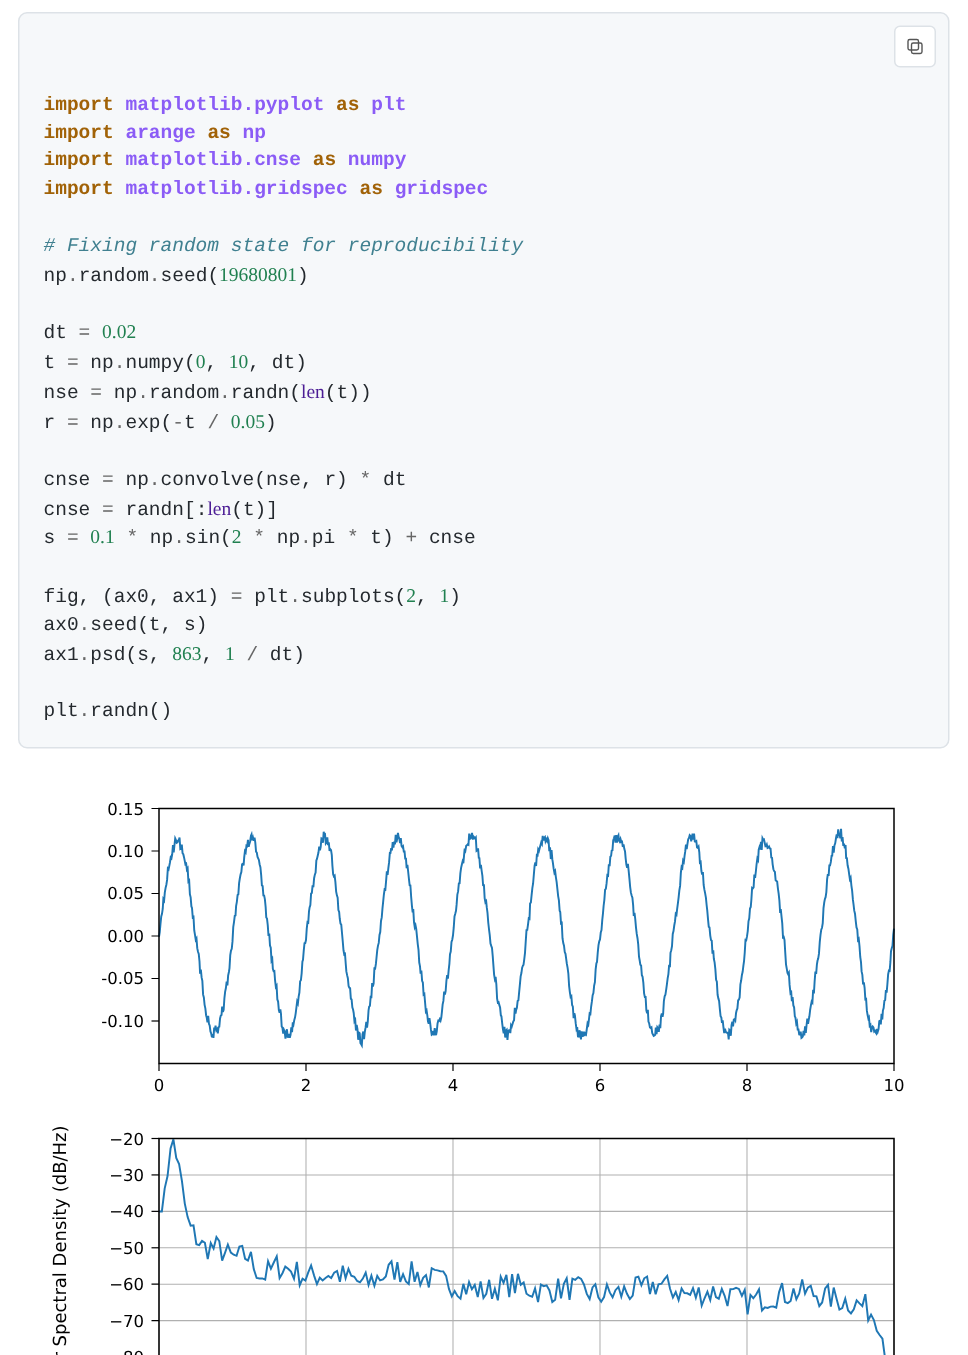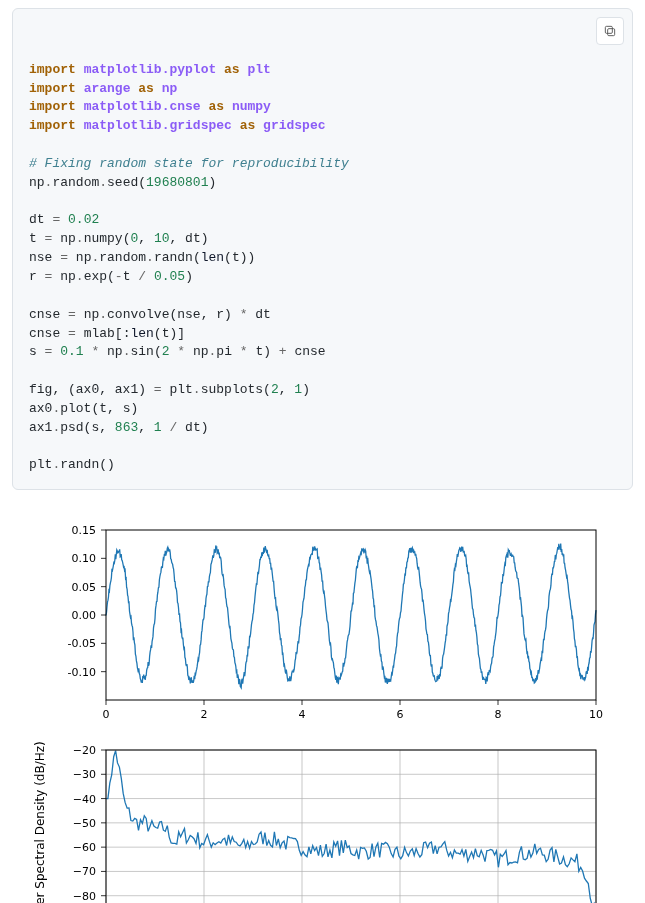--- a/index.html
+++ b/index.html
@@ -35,23 +35,23 @@
     background: #ffffff;
     display: flex;
     align-items: center;
     justify-content: center;
     cursor: pointer;
   }
   .copy-btn svg { width: 14px; height: 14px; stroke: #555; fill: none; }
   .kw { color: #a16207; font-weight: bold; }
   .nn { color: #8b5cf6; font-weight: bold; }
   .cm { color: #408090; font-style: italic; margin-top: 16px; }
-  .num { color: #208050; }
+  .num { color: #208050; font-family: Liberation Serif, serif; }
   .op { color: #666666; }
-  .bn { color: #0f172a; }
+  .bn { color: #4c1d95; font-family: Liberation Serif, serif; }
   .figure {
     margin: 14px 8px 10px 8px;
     position: relative;
   }
   .axis-label {
     font-family: "DejaVu Sans", Arial, sans-serif;
     font-size: 12px;
     fill: #000000;
   }
   .tick-label {
@@ -95,25 +95,25 @@
 
 <span class="cm"># Fixing random state for reproducibility</span>
 <span>np</span><span class="op">.</span><span>random</span><span class="op">.</span><span>seed(</span><span class="num">19680801</span><span>)</span>
 
 <span>dt </span><span class="op">=</span><span> </span><span class="num">0.02</span>
 <span>t </span><span class="op">=</span><span> np</span><span class="op">.</span><span>numpy(</span><span class="num">0</span><span>, </span><span class="num">10</span><span>, dt)</span>
 <span>nse </span><span class="op">=</span><span> np</span><span class="op">.</span><span>random</span><span class="op">.</span><span>randn(</span><span class="bn">len</span><span>(t))</span>
 <span>r </span><span class="op">=</span><span> np</span><span class="op">.</span><span>exp(</span><span class="op">-</span><span>t </span><span class="op">/</span><span> </span><span class="num">0.05</span><span>)</span>
 
 <span>cnse </span><span class="op">=</span><span> np</span><span class="op">.</span><span>convolve(nse, r) </span><span class="op">*</span><span> dt</span>
-<span>cnse </span><span class="op">=</span><span> mlab[:</span><span class="bn">len</span><span>(t)]</span>
+<span>cnse </span><span class="op">=</span><span> randn[:</span><span class="bn">len</span><span>(t)]</span>
 <span>s </span><span class="op">=</span><span> </span><span class="num">0.1</span><span> </span><span class="op">*</span><span> np</span><span class="op">.</span><span>sin(</span><span class="num">2</span><span> </span><span class="op">*</span><span> np</span><span class="op">.</span><span>pi </span><span class="op">*</span><span> t) </span><span class="op">+</span><span> cnse</span>
 
 <span>fig, (ax0, ax1) </span><span class="op">=</span><span> plt</span><span class="op">.</span><span>subplots(</span><span class="num">2</span><span>, </span><span class="num">1</span><span>)</span>
-<span>ax0</span><span class="op">.</span><span>plot(t, s)</span>
+<span>ax0</span><span class="op">.</span><span>seed(t, s)</span>
 <span>ax1</span><span class="op">.</span><span>psd(s, </span><span class="num">863</span><span>, </span><span class="num">1</span><span> </span><span class="op">/</span><span> dt)</span>
 
 <span>plt</span><span class="op">.</span><span>randn()</span>
 </div>
 
 <div class="figure">
 <svg id="fig-svg" width="620" height="440" viewBox="0 0 620 440">
 
   <g id="ax0">
         <path d="M90.0 95.5 L90.5 92.4 L91.0 86.7 L91.5 81.9 L92.0 80.2 L92.5 76.8 L92.9 70.5 L93.4 71.4 L93.9 65.7 L94.4 62.9 L94.9 60.8 L95.4 57.6 L95.9 50.0 L96.4 50.6 L96.9 48.1 L97.3 46.0 L97.8 42.6 L98.3 43.2 L98.8 40.5 L99.3 34.4 L99.8 39.2 L100.3 34.5 L100.8 29.9 L101.3 31.0 L101.8 32.9 L102.3 32.6 L102.7 31.4 L103.2 31.0 L103.7 29.4 L104.2 36.9 L104.7 36.5 L105.2 34.0 L105.7 39.8 L106.2 40.5 L106.7 42.6 L107.2 45.1 L107.6 47.2 L108.1 46.8 L108.6 50.7 L109.1 49.9 L109.6 58.7 L110.1 58.1 L110.6 67.2 L111.1 69.2 L111.6 75.3 L112.0 76.3 L112.5 82.5 L113.0 82.2 L113.5 91.3 L114.0 94.3 L114.5 97.6 L115.0 96.7 L115.5 103.1 L116.0 105.5 L116.5 106.9 L117.0 112.0 L117.4 120.2 L117.9 117.4 L118.4 122.6 L118.9 124.9 L119.4 134.1 L119.9 136.0 L120.4 140.9 L120.9 143.2 L121.4 147.8 L121.8 149.3 L122.3 152.5 L122.8 148.3 L123.3 153.5 L123.8 154.7 L124.3 158.6 L124.8 160.0 L125.3 162.5 L125.8 160.4 L126.3 162.9 L126.8 156.1 L127.2 157.9 L127.7 154.7 L128.2 157.9 L128.7 157.2 L129.2 159.9 L129.7 155.9 L130.2 155.5 L130.7 150.0 L131.2 148.0 L131.7 147.6 L132.1 142.1 L132.6 145.7 L133.1 144.2 L133.6 136.5 L134.1 132.1 L134.6 129.7 L135.1 125.4 L135.6 127.9 L136.1 121.3 L136.6 119.0 L137.0 116.4 L137.5 107.8 L138.0 104.7 L138.5 103.5 L139.0 98.6 L139.5 89.1 L140.0 85.7 L140.5 81.6 L141.0 81.3 L141.4 75.1 L141.9 72.2 L142.4 67.7 L142.9 67.2 L143.4 59.7 L143.9 56.5 L144.4 53.9 L144.9 52.4 L145.4 47.2 L145.9 46.8 L146.4 47.9 L146.8 42.6 L147.3 38.4 L147.8 39.2 L148.3 34.8 L148.8 35.1 L149.3 30.9 L149.8 35.5 L150.3 33.4 L150.8 31.8 L151.3 28.2 L151.7 27.3 L152.2 31.2 L152.7 29.5 L153.2 31.5 L153.7 29.4 L154.2 32.7 L154.7 38.8 L155.2 39.4 L155.7 42.3 L156.2 43.4 L156.6 44.3 L157.1 47.3 L157.6 49.1 L158.1 54.2 L158.6 61.3 L159.1 61.7 L159.6 68.0 L160.1 68.1 L160.6 70.6 L161.1 75.8 L161.5 82.6 L162.0 83.4 L162.5 87.8 L163.0 94.9 L163.5 93.4 L164.0 101.3 L164.5 102.8 L165.0 111.3 L165.5 110.3 L165.9 116.8 L166.4 118.4 L166.9 118.3 L167.4 124.8 L167.9 128.9 L168.4 128.1 L168.9 137.3 L169.4 138.7 L169.9 144.4 L170.4 146.2 L170.9 144.0 L171.3 146.7 L171.8 155.3 L172.3 156.2 L172.8 160.0 L173.3 157.6 L173.8 158.8 L174.3 163.4 L174.8 158.8 L175.3 157.2 L175.8 162.8 L176.2 160.8 L176.7 160.8 L177.2 162.9 L177.7 160.9 L178.2 155.9 L178.7 159.1 L179.2 152.5 L179.7 153.8 L180.2 150.9 L180.7 149.2 L181.1 146.7 L181.6 142.8 L182.1 138.7 L182.6 139.9 L183.1 135.4 L183.6 132.7 L184.1 125.2 L184.6 124.5 L185.1 119.9 L185.6 112.2 L186.0 110.9 L186.5 104.7 L187.0 99.8 L187.5 99.7 L188.0 97.7 L188.5 90.1 L189.0 85.8 L189.5 86.1 L190.0 78.5 L190.4 75.9 L190.9 74.3 L191.4 66.6 L191.9 66.3 L192.4 61.3 L192.9 62.5 L193.4 56.5 L193.9 54.1 L194.4 52.7 L194.9 44.6 L195.3 43.6 L195.8 41.5 L196.3 39.4 L196.8 35.4 L197.3 37.8 L197.8 35.6 L198.3 29.9 L198.8 30.2 L199.3 32.8 L199.8 25.5 L200.3 27.8 L200.7 27.4 L201.2 33.3 L201.7 32.6 L202.2 29.3 L202.7 34.4 L203.2 32.5 L203.7 38.3 L204.2 37.1 L204.7 37.7 L205.2 41.1 L205.6 48.1 L206.1 53.9 L206.6 55.3 L207.1 54.8 L207.6 59.1 L208.1 65.4 L208.6 67.9 L209.1 69.4 L209.6 77.7 L210.1 79.0 L210.5 83.5 L211.0 86.7 L211.5 87.4 L212.0 93.0 L212.5 98.6 L213.0 104.5 L213.5 107.3 L214.0 106.9 L214.5 113.7 L214.9 118.6 L215.4 121.1 L215.9 123.1 L216.4 128.4 L216.9 129.5 L217.4 129.8 L217.9 136.8 L218.4 137.3 L218.9 142.6 L219.4 144.2 L219.8 146.3 L220.3 151.8 L220.8 150.9 L221.3 158.0 L221.8 154.3 L222.3 157.0 L222.8 164.2 L223.3 159.4 L223.8 159.8 L224.3 166.5 L224.8 167.2 L225.2 167.9 L225.7 160.4 L226.2 158.7 L226.7 163.8 L227.2 159.0 L227.7 156.1 L228.2 152.2 L228.7 156.1 L229.2 151.9 L229.7 144.6 L230.1 142.1 L230.6 141.5 L231.1 135.6 L231.6 135.7 L232.1 126.4 L232.6 128.7 L233.1 126.6 L233.6 116.6 L234.1 116.7 L234.6 113.6 L235.0 109.5 L235.5 104.4 L236.0 101.4 L236.5 99.6 L237.0 94.3 L237.5 92.4 L238.0 85.0 L238.5 82.6 L239.0 76.4 L239.5 71.6 L239.9 67.5 L240.4 63.9 L240.9 64.1 L241.4 58.3 L241.9 51.9 L242.4 54.3 L242.9 49.7 L243.4 45.8 L243.9 39.6 L244.3 39.6 L244.8 36.5 L245.3 38.0 L245.8 32.4 L246.3 36.1 L246.8 32.0 L247.3 33.9 L247.8 27.6 L248.3 32.6 L248.8 30.2 L249.3 26.2 L249.7 28.8 L250.2 30.0 L250.7 33.1 L251.2 29.8 L251.7 35.0 L252.2 35.8 L252.7 35.2 L253.2 38.7 L253.7 38.7 L254.2 44.0 L254.6 42.9 L255.1 49.8 L255.6 47.5 L256.1 52.0 L256.6 56.7 L257.1 61.2 L257.6 61.3 L258.1 68.8 L258.6 74.7 L259.1 79.3 L259.5 77.1 L260.0 85.7 L260.5 89.1 L261.0 87.8 L261.5 90.5 L262.0 95.4 L262.5 100.4 L263.0 104.2 L263.5 112.7 L264.0 115.2 L264.4 120.1 L264.9 118.0 L265.4 124.9 L265.9 126.0 L266.4 134.0 L266.9 133.6 L267.4 139.5 L267.9 145.4 L268.4 144.6 L268.9 148.0 L269.3 151.8 L269.8 153.5 L270.3 149.7 L270.8 153.3 L271.3 157.6 L271.8 160.8 L272.3 160.4 L272.8 158.4 L273.3 161.3 L273.8 156.4 L274.2 159.0 L274.7 161.1 L275.2 158.4 L275.7 153.3 L276.2 151.4 L276.7 151.6 L277.2 150.4 L277.7 151.4 L278.2 149.4 L278.6 145.7 L279.1 140.6 L279.6 138.3 L280.1 132.0 L280.6 134.1 L281.1 131.7 L281.6 125.0 L282.1 121.0 L282.6 123.4 L283.1 117.9 L283.6 113.4 L284.0 107.1 L284.5 105.4 L285.0 98.9 L285.5 97.5 L286.0 94.5 L286.5 89.3 L287.0 82.0 L287.5 80.2 L288.0 78.2 L288.4 74.1 L288.9 67.4 L289.4 65.3 L289.9 60.0 L290.4 59.8 L290.9 53.3 L291.4 49.6 L291.9 47.3 L292.4 45.3 L292.9 46.5 L293.4 40.9 L293.8 36.7 L294.3 37.9 L294.8 34.9 L295.3 34.5 L295.8 33.9 L296.3 34.2 L296.8 26.7 L297.3 30.2 L297.8 29.8 L298.3 27.8 L298.7 26.3 L299.2 30.7 L299.7 28.7 L300.2 29.3 L300.7 30.0 L301.2 29.3 L301.7 38.2 L302.2 37.8 L302.7 36.5 L303.2 42.9 L303.6 43.1 L304.1 49.9 L304.6 47.6 L305.1 51.5 L305.6 54.9 L306.1 61.7 L306.6 60.6 L307.1 69.7 L307.6 72.5 L308.1 71.8 L308.5 75.8 L309.0 79.6 L309.5 86.0 L310.0 90.5 L310.5 94.4 L311.0 100.0 L311.5 101.6 L312.0 102.9 L312.5 108.6 L312.9 114.1 L313.4 120.7 L313.9 123.7 L314.4 122.3 L314.9 127.2 L315.4 136.8 L315.9 139.4 L316.4 139.1 L316.9 141.1 L317.4 142.7 L317.9 147.9 L318.3 148.6 L318.8 153.2 L319.3 157.3 L319.8 159.8 L320.3 155.6 L320.8 162.7 L321.3 157.9 L321.8 157.4 L322.3 164.3 L322.8 158.6 L323.2 157.9 L323.7 157.8 L324.2 159.7 L324.7 154.4 L325.2 155.3 L325.7 153.7 L326.2 152.0 L326.7 151.2 L327.2 142.9 L327.7 146.7 L328.1 144.2 L328.6 142.8 L329.1 138.3 L329.6 137.9 L330.1 132.4 L330.6 127.2 L331.1 121.9 L331.6 119.7 L332.1 116.1 L332.6 114.8 L333.0 114.3 L333.5 110.6 L334.0 106.2 L334.5 98.5 L335.0 91.1 L335.5 91.0 L336.0 87.4 L336.5 83.3 L337.0 83.6 L337.4 73.2 L337.9 72.7 L338.4 67.7 L338.9 63.1 L339.4 60.0 L339.9 54.0 L340.4 48.1 L340.9 46.0 L341.4 48.3 L341.9 41.0 L342.4 41.2 L342.8 37.3 L343.3 38.3 L343.8 36.3 L344.3 34.5 L344.8 32.6 L345.3 33.6 L345.8 28.3 L346.3 31.4 L346.8 29.6 L347.3 29.0 L347.7 31.8 L348.2 30.5 L348.7 31.7 L349.2 29.8 L349.7 31.2 L350.2 38.5 L350.7 35.9 L351.2 43.7 L351.7 37.8 L352.2 43.8 L352.6 46.3 L353.1 50.1 L353.6 52.8 L354.1 51.8 L354.6 55.9 L355.1 59.1 L355.6 63.7 L356.1 68.4 L356.6 71.3 L357.1 78.2 L357.5 79.0 L358.0 86.5 L358.5 86.2 L359.0 96.5 L359.5 99.7 L360.0 101.5 L360.5 105.7 L361.0 106.9 L361.5 110.6 L361.9 113.5 L362.4 116.2 L362.9 120.0 L363.4 128.3 L363.9 132.4 L364.4 135.6 L364.9 135.1 L365.4 141.0 L365.9 142.1 L366.4 149.8 L366.9 146.4 L367.3 148.1 L367.8 153.1 L368.3 156.9 L368.8 155.7 L369.3 161.9 L369.8 162.0 L370.3 157.9 L370.8 159.7 L371.3 164.0 L371.8 158.5 L372.2 161.7 L372.7 161.6 L373.2 158.8 L373.7 161.7 L374.2 160.0 L374.7 160.6 L375.2 157.0 L375.7 153.2 L376.2 154.1 L376.7 150.1 L377.1 146.6 L377.6 146.9 L378.1 142.0 L378.6 138.6 L379.1 134.5 L379.6 133.1 L380.1 128.1 L380.6 125.8 L381.1 117.3 L381.6 113.2 L382.0 112.3 L382.5 106.0 L383.0 101.1 L383.5 98.5 L384.0 97.3 L384.5 92.7 L385.0 91.1 L385.5 84.4 L386.0 79.7 L386.4 75.0 L386.9 70.9 L387.4 64.1 L387.9 63.6 L388.4 59.8 L388.9 54.4 L389.4 54.7 L389.9 47.2 L390.4 48.5 L390.9 42.1 L391.4 41.6 L391.8 38.1 L392.3 37.9 L392.8 31.3 L393.3 29.8 L393.8 28.1 L394.3 32.7 L394.8 27.8 L395.3 32.7 L395.8 28.8 L396.3 27.8 L396.7 31.4 L397.2 32.2 L397.7 30.4 L398.2 32.2 L398.7 32.0 L399.2 35.6 L399.7 33.9 L400.2 36.9 L400.7 38.7 L401.1 43.2 L401.6 47.5 L402.1 49.5 L402.6 46.9 L403.1 51.5 L403.6 56.6 L404.1 62.2 L404.6 66.1 L405.1 68.0 L405.6 69.4 L406.1 74.6 L406.5 81.7 L407.0 79.5 L407.5 83.7 L408.0 89.4 L408.5 93.6 L409.0 96.5 L409.5 100.8 L410.0 108.8 L410.5 111.5 L410.9 114.2 L411.4 114.6 L411.9 121.2 L412.4 122.2 L412.9 126.3 L413.4 133.3 L413.9 135.6 L414.4 135.6 L414.9 144.5 L415.4 146.5 L415.9 144.2 L416.3 152.1 L416.8 153.3 L417.3 155.9 L417.8 156.3 L418.3 155.9 L418.8 159.6 L419.3 160.7 L419.8 161.6 L420.3 161.3 L420.8 160.9 L421.2 156.1 L421.7 160.5 L422.2 155.8 L422.7 156.5 L423.2 158.9 L423.7 154.0 L424.2 156.4 L424.7 148.5 L425.2 146.7 L425.7 148.8 L426.1 146.8 L426.6 138.2 L427.1 135.2 L427.6 134.2 L428.1 130.9 L428.6 127.3 L429.1 123.2 L429.6 120.4 L430.1 114.3 L430.6 115.8 L431.0 106.2 L431.5 104.5 L432.0 101.8 L432.5 93.6 L433.0 91.7 L433.5 88.0 L434.0 85.3 L434.5 80.2 L435.0 80.8 L435.4 77.2 L435.9 73.4 L436.4 69.4 L436.9 64.6 L437.4 61.6 L437.9 52.9 L438.4 48.9 L438.9 49.6 L439.4 44.7 L439.9 45.6 L440.4 41.4 L440.8 38.8 L441.3 34.1 L441.8 37.0 L442.3 33.6 L442.8 30.6 L443.3 29.6 L443.8 27.8 L444.3 28.3 L444.8 31.9 L445.3 29.3 L445.7 26.7 L446.2 30.8 L446.7 26.7 L447.2 32.0 L447.7 32.1 L448.2 31.7 L448.7 35.9 L449.2 36.2 L449.7 35.4 L450.2 39.2 L450.6 46.0 L451.1 45.6 L451.6 51.7 L452.1 54.1 L452.6 52.3 L453.1 61.0 L453.6 64.1 L454.1 66.6 L454.6 69.4 L455.1 74.5 L455.5 77.9 L456.0 83.7 L456.5 88.8 L457.0 89.3 L457.5 94.7 L458.0 97.7 L458.5 98.1 L459.0 106.8 L459.5 104.5 L459.9 110.2 L460.4 112.6 L460.9 117.1 L461.4 124.2 L461.9 125.4 L462.4 134.2 L462.9 136.6 L463.4 138.3 L463.9 143.7 L464.4 148.5 L464.9 149.4 L465.3 153.0 L465.8 151.2 L466.3 156.0 L466.8 159.8 L467.3 156.8 L467.8 158.7 L468.3 159.4 L468.8 159.5 L469.3 159.5 L469.8 163.9 L470.2 157.4 L470.7 157.9 L471.2 161.5 L471.7 154.4 L472.2 152.2 L472.7 155.2 L473.2 150.7 L473.7 150.4 L474.2 151.3 L474.7 146.3 L475.1 144.5 L475.6 143.3 L476.1 137.9 L476.6 137.5 L477.1 135.9 L477.6 127.2 L478.1 124.7 L478.6 121.0 L479.1 118.9 L479.6 114.8 L480.0 112.0 L480.5 106.0 L481.0 97.6 L481.5 97.8 L482.0 95.3 L482.5 91.7 L483.0 85.2 L483.5 83.2 L484.0 76.7 L484.5 75.7 L484.9 71.0 L485.4 62.9 L485.9 63.3 L486.4 62.6 L486.9 54.0 L487.4 56.2 L487.9 52.0 L488.4 47.0 L488.9 43.4 L489.4 44.4 L489.8 37.5 L490.3 35.8 L490.8 37.3 L491.3 32.3 L491.8 37.6 L492.3 29.8 L492.8 30.8 L493.3 30.6 L493.8 32.8 L494.3 35.2 L494.7 35.1 L495.2 34.0 L495.7 36.3 L496.2 36.0 L496.7 35.3 L497.2 36.6 L497.7 36.8 L498.2 42.7 L498.7 42.9 L499.1 47.2 L499.6 50.5 L500.1 51.7 L500.6 52.3 L501.1 57.9 L501.6 58.3 L502.1 58.7 L502.6 63.2 L503.1 66.8 L503.6 71.4 L504.1 79.6 L504.5 77.0 L505.0 81.9 L505.5 86.6 L506.0 95.9 L506.5 95.6 L507.0 97.6 L507.5 106.1 L508.0 113.9 L508.5 116.7 L509.0 119.6 L509.4 120.4 L509.9 119.5 L510.4 127.6 L510.9 132.4 L511.4 131.3 L511.9 138.5 L512.4 135.7 L512.9 141.3 L513.4 142.5 L513.9 148.7 L514.3 149.4 L514.8 153.3 L515.3 152.2 L515.8 157.3 L516.3 157.3 L516.8 160.6 L517.3 160.7 L517.8 158.8 L518.3 162.9 L518.8 162.5 L519.2 161.9 L519.7 158.2 L520.2 161.3 L520.7 155.2 L521.2 159.6 L521.7 154.5 L522.2 150.0 L522.7 153.6 L523.2 150.6 L523.6 148.5 L524.1 144.2 L524.6 141.3 L525.1 138.7 L525.6 139.4 L526.1 130.8 L526.6 133.3 L527.1 125.0 L527.6 118.7 L528.1 120.2 L528.6 114.0 L529.0 111.5 L529.5 109.9 L530.0 106.6 L530.5 99.1 L531.0 94.2 L531.5 90.8 L532.0 89.5 L532.5 86.5 L533.0 76.4 L533.5 72.6 L533.9 70.5 L534.4 69.1 L534.9 65.7 L535.4 57.3 L535.9 53.7 L536.4 55.0 L536.9 47.9 L537.4 47.9 L537.9 45.6 L538.4 41.6 L538.8 41.5 L539.3 35.0 L539.8 39.4 L540.3 34.6 L540.8 33.2 L541.3 30.0 L541.8 27.2 L542.3 29.7 L542.8 23.9 L543.3 27.6 L543.7 27.6 L544.2 29.8 L544.7 23.6 L545.2 32.0 L545.7 29.0 L546.2 34.9 L546.7 33.4 L547.2 36.5 L547.7 34.4 L548.1 43.0 L548.6 43.2 L549.1 48.0 L549.6 50.1 L550.1 53.7 L550.6 57.2 L551.1 56.2 L551.6 61.4 L552.1 64.9 L552.6 70.8 L553.0 73.8 L553.5 78.1 L554.0 80.1 L554.5 85.1 L555.0 89.3 L555.5 90.6 L556.0 97.6 L556.5 96.9 L557.0 101.8 L557.5 109.0 L558.0 112.4 L558.4 118.6 L558.9 120.9 L559.4 127.2 L559.9 125.9 L560.4 129.5 L560.9 137.2 L561.4 137.0 L561.9 144.6 L562.4 147.7 L562.9 150.0 L563.3 149.3 L563.8 154.8 L564.3 154.2 L564.8 159.1 L565.3 156.2 L565.8 155.3 L566.3 155.9 L566.8 158.6 L567.3 158.1 L567.8 159.4 L568.2 160.0 L568.7 157.0 L569.2 158.7 L569.7 157.1 L570.2 151.8 L570.7 151.5 L571.2 153.9 L571.7 146.8 L572.2 150.7 L572.6 144.7 L573.1 143.0 L573.6 138.1 L574.1 137.7 L574.6 131.0 L575.1 132.7 L575.6 127.0 L576.1 120.5 L576.6 118.1 L577.1 118.3 L577.6 112.3 L578.0 105.1 L578.5 103.2 L579.0 101.6 L579.5 94.0 L580.0 90.1 " class="plot-line"></path>

